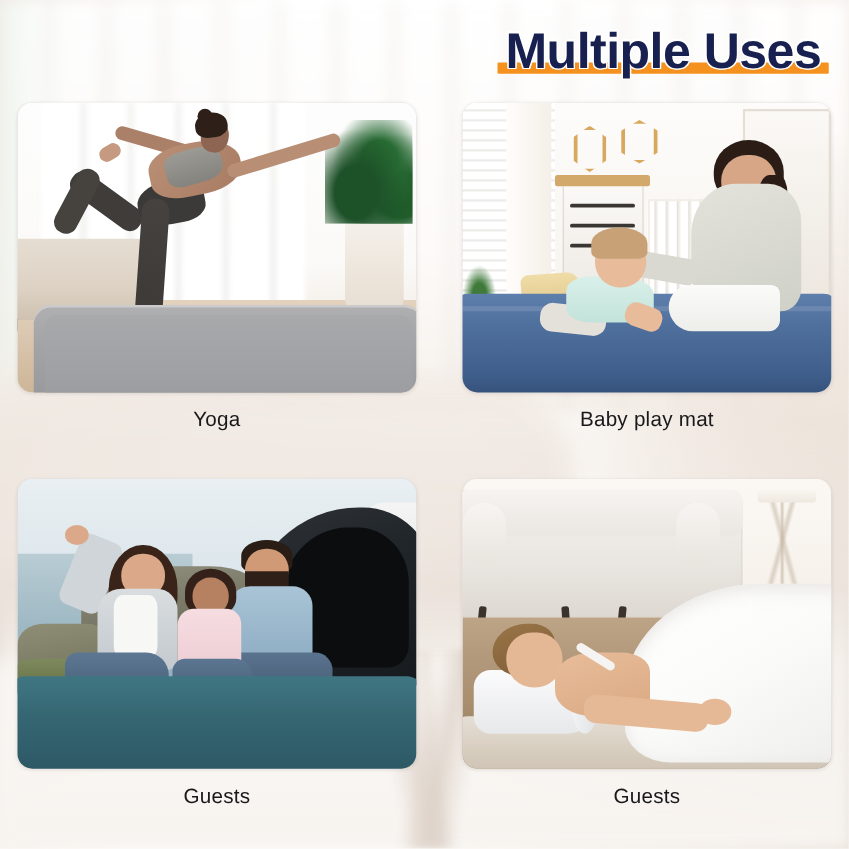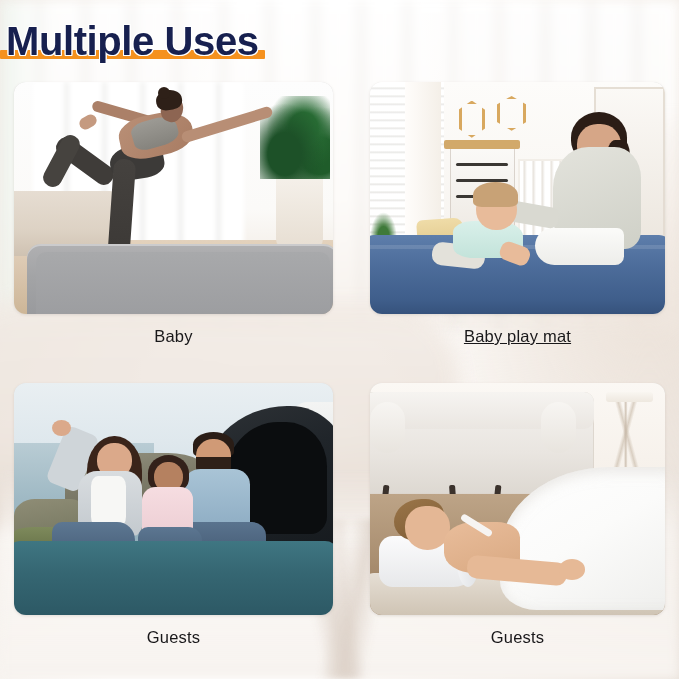--- a/index.html
+++ b/index.html
@@ -73,21 +73,21 @@
     position: absolute;
     right: -60px; top: 120px; width: 300px; height: 420px;
     background: radial-gradient(ellipse at 70% 45%, rgba(236,226,217,.85) 0%, rgba(236,226,217,0) 70%);
     filter: blur(10px);
   }
 
   
   #title-block {
     position: absolute;
     left: 0; right: 16px; top: 18px;
-    text-align: left;
+    text-align: right;
     z-index: 5;
   }
   #title-inner {
     position: relative;
     display: inline-block;
     padding: 0 6px;
   }
   #title-underline {
     position: absolute;
     left: 0; right: 0;
@@ -138,21 +138,21 @@
   .caption {
     position: absolute;
     width: 319px;
     text-align: center;
     font-size: 16.5px;
     color: #19181a;
     letter-spacing: .2px;
     z-index: 6;
   }
   .caption.p1 { left: 14px;  top: 327px; }
-  .caption.p2 { left: 370px; top: 327px; width: 295px; text-decoration: underline; }
+  .caption.p2 { left: 370px; top: 327px; width: 295px; }
   .caption.p3 { left: 14px;  top: 628px; }
   .caption.p4 { left: 370px; top: 628px; width: 295px; }
 
   
   .y-wall   { position:absolute; inset:0;
               background:linear-gradient(180deg,#fdfdfd 0%,#fbfaf8 55%,#f3ede6 78%,#e8ddd0 100%); }
   .y-window { position:absolute; left:6%; top:0; width:66%; height:72%;
               background:
                 repeating-linear-gradient(90deg,
                   rgba(255,255,255,.95) 0px, rgba(255,255,255,.95) 30px,
@@ -552,16 +552,16 @@
       <div class="g-hair"></div>
       <div class="g-head"></div>
       <div class="g-shoulder"></div>
       <div class="g-strap"></div>
       <div class="g-arm"></div>
       <div class="g-hand"></div>
     </div>
   </div>
 </div>
 
-<div class="caption p1">Baby</div>
+<div class="caption p1">Yoga</div>
 <div class="caption p2">Baby play mat</div>
 <div class="caption p3">Guests</div>
 <div class="caption p4">Guests</div>
 
 </body></html>

